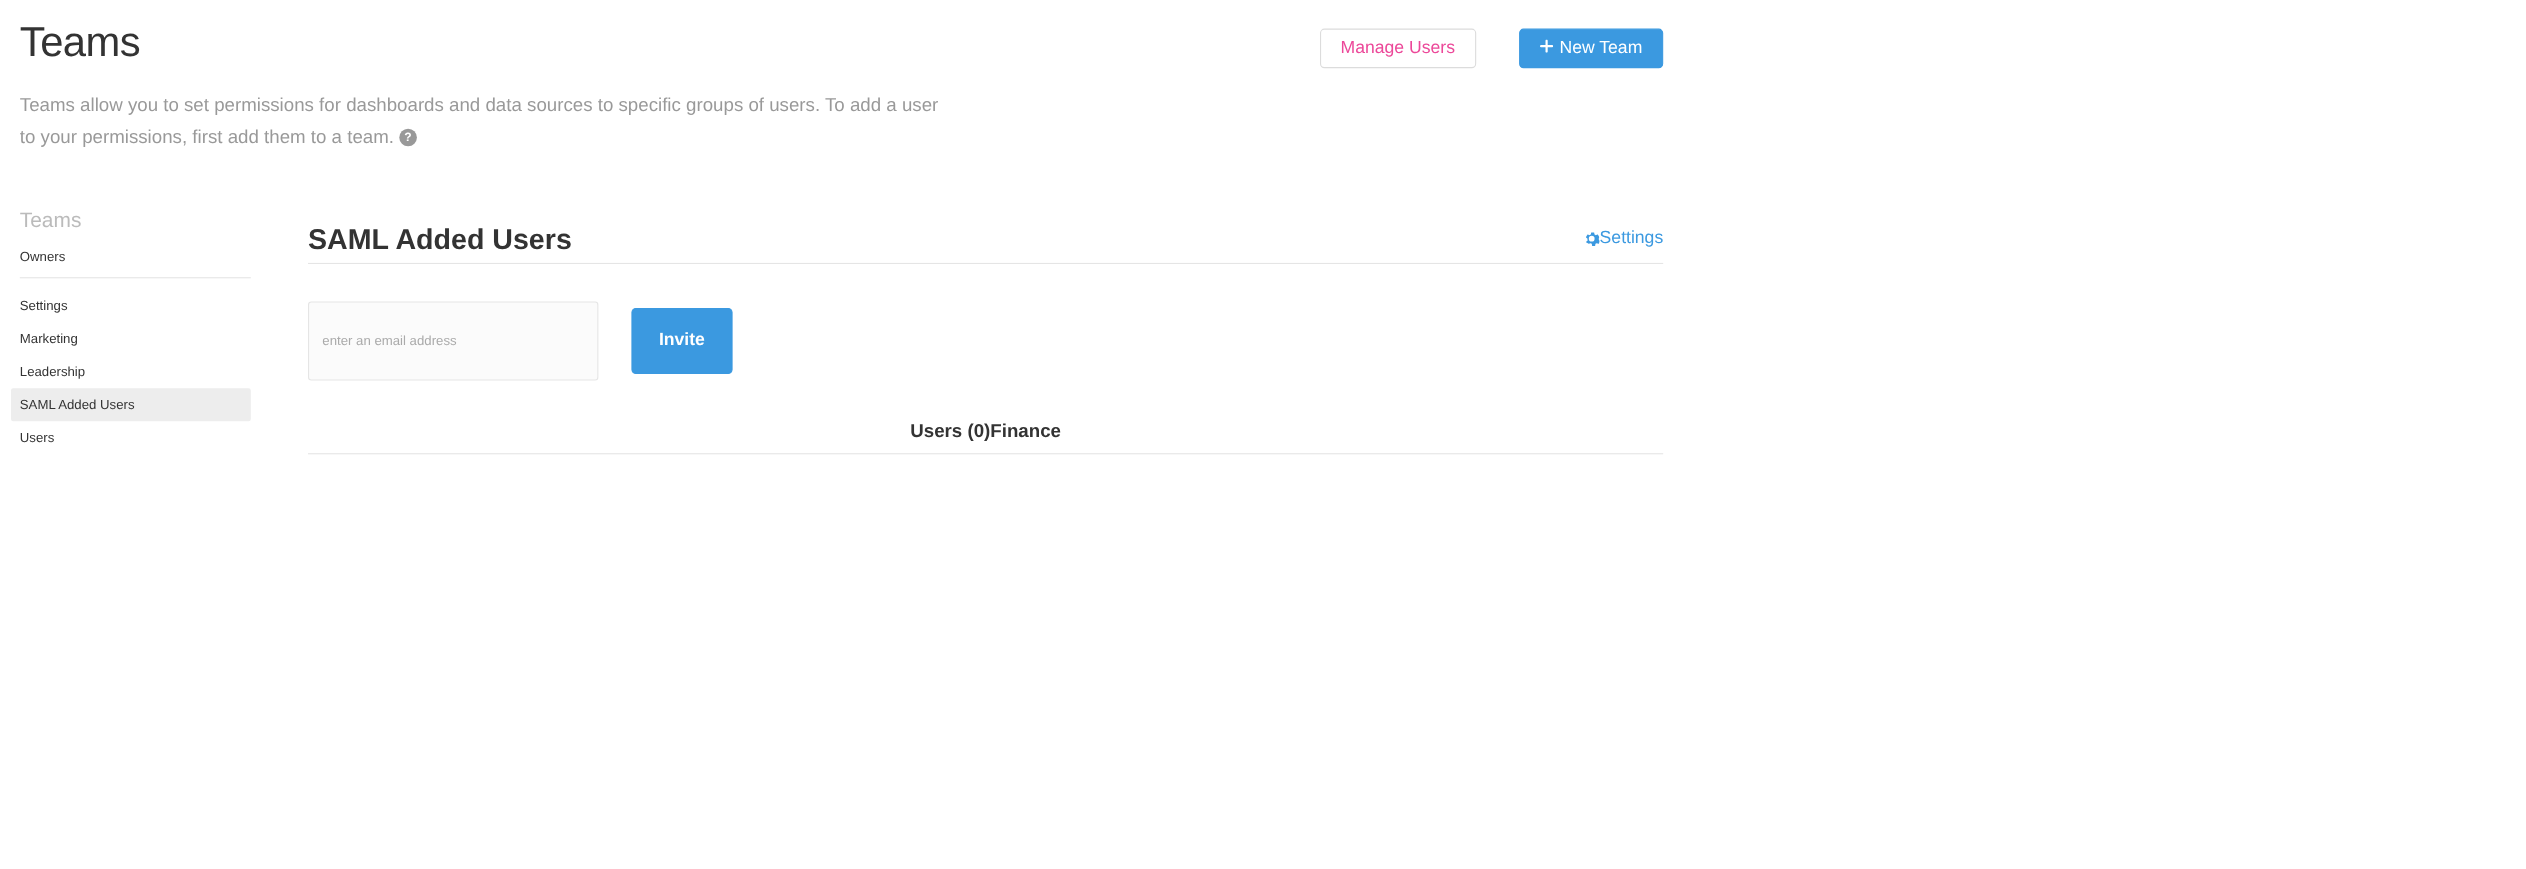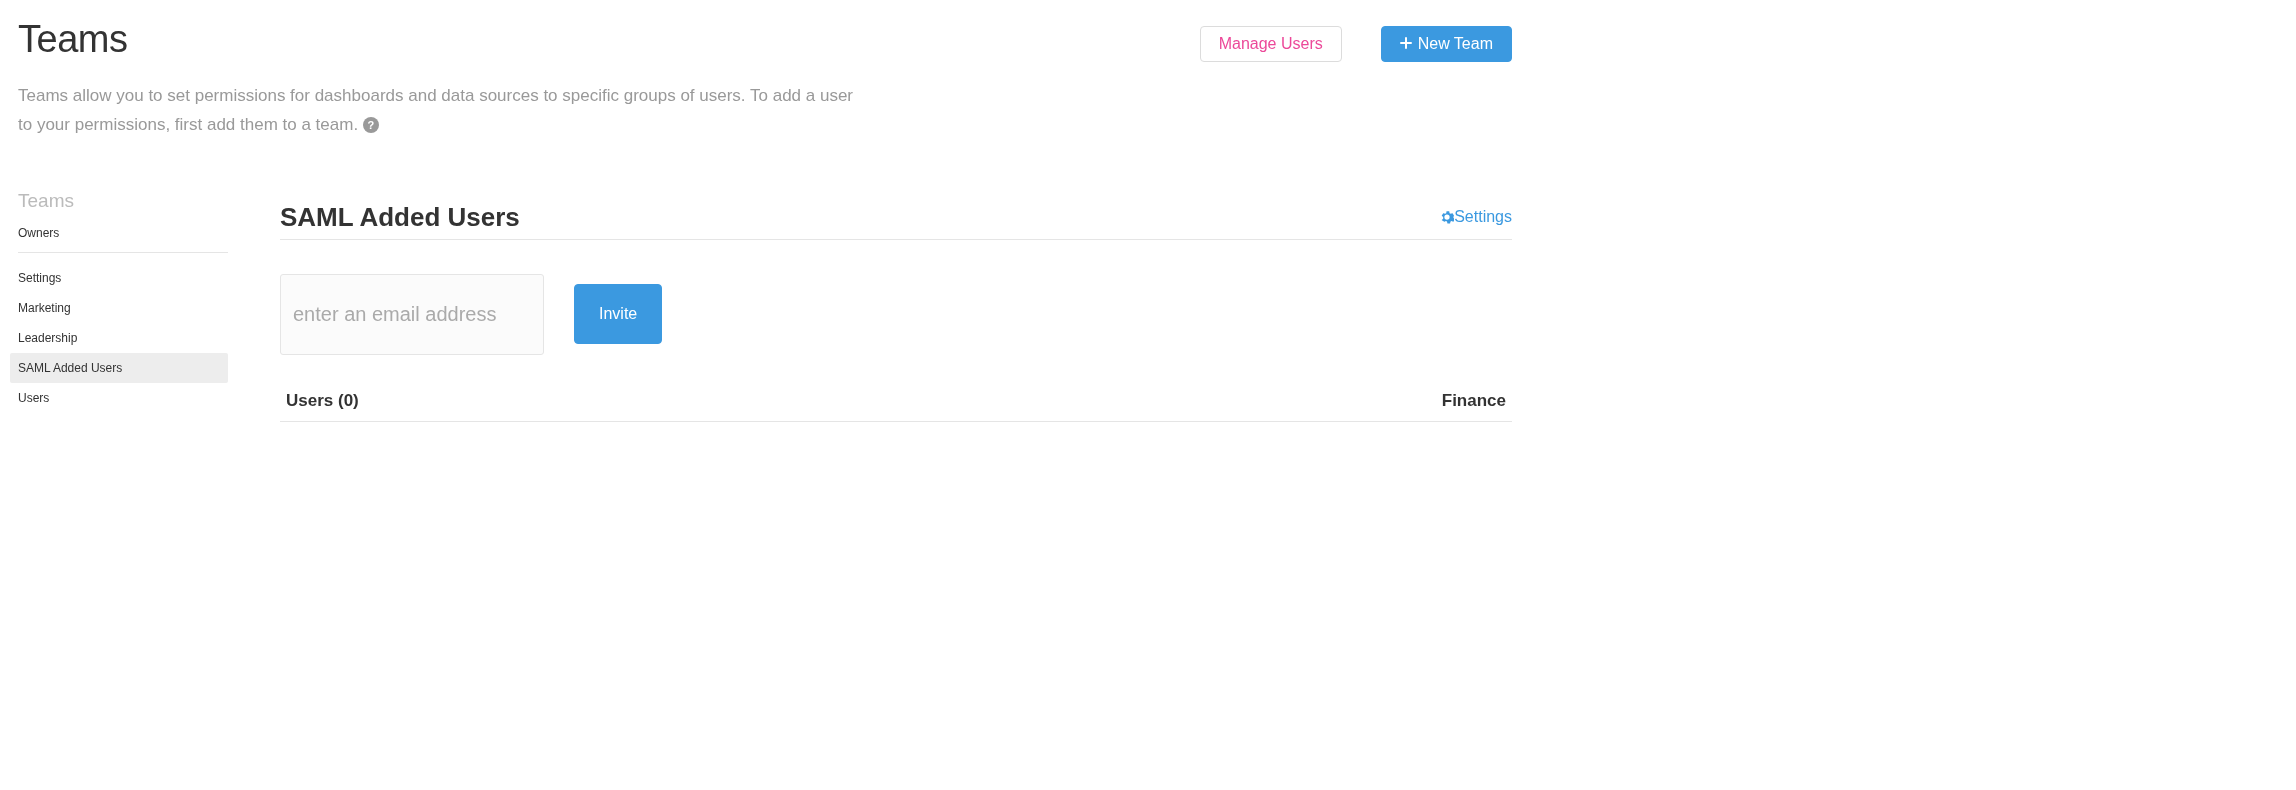--- a/index.html
+++ b/index.html
@@ -50,20 +50,21 @@
       background: #3B99E0;
       color: #fff;
       border-color: #3B99E0;
       margin-left: 27px;
     }
     .btn-primary-small {
       background: #3B99E0;
       color: #fff;
       border-color: #3B99E0;
       padding: 20px 24px;
+      font-weight: bold;
     }
     .plus-icon {
       font-weight: bold;
       font-size: 16px;
     }
     .description {
       margin-top: 20px;
       font-size: 17px;
       color: #999;
       max-width: 840px;
@@ -143,32 +144,32 @@
     }
     .invite-row {
       display: flex;
       align-items: center;
       gap: 30px;
       margin-top: 34px;
     }
     .email-input {
       width: 264px;
       padding: 28px 12px;
-      font-size: 20px;
+      font-size: 12px;
       border: 1px solid #e5e5e5;
       border-radius: 3px;
       background: #fbfbfb;
       color: #555;
     }
     .email-input::placeholder {
       color: #aaa;
     }
     .table-header-row {
       display: flex;
-      justify-content: space-between;
+      justify-content: center;
       margin-top: 28px;
       padding: 8px 6px 10px 6px;
       border-bottom: 1px solid #e5e5e5;
       font-size: 17px;
       font-weight: 700;
       color: #333;
     }
   </style>
 </head>
 <body>

